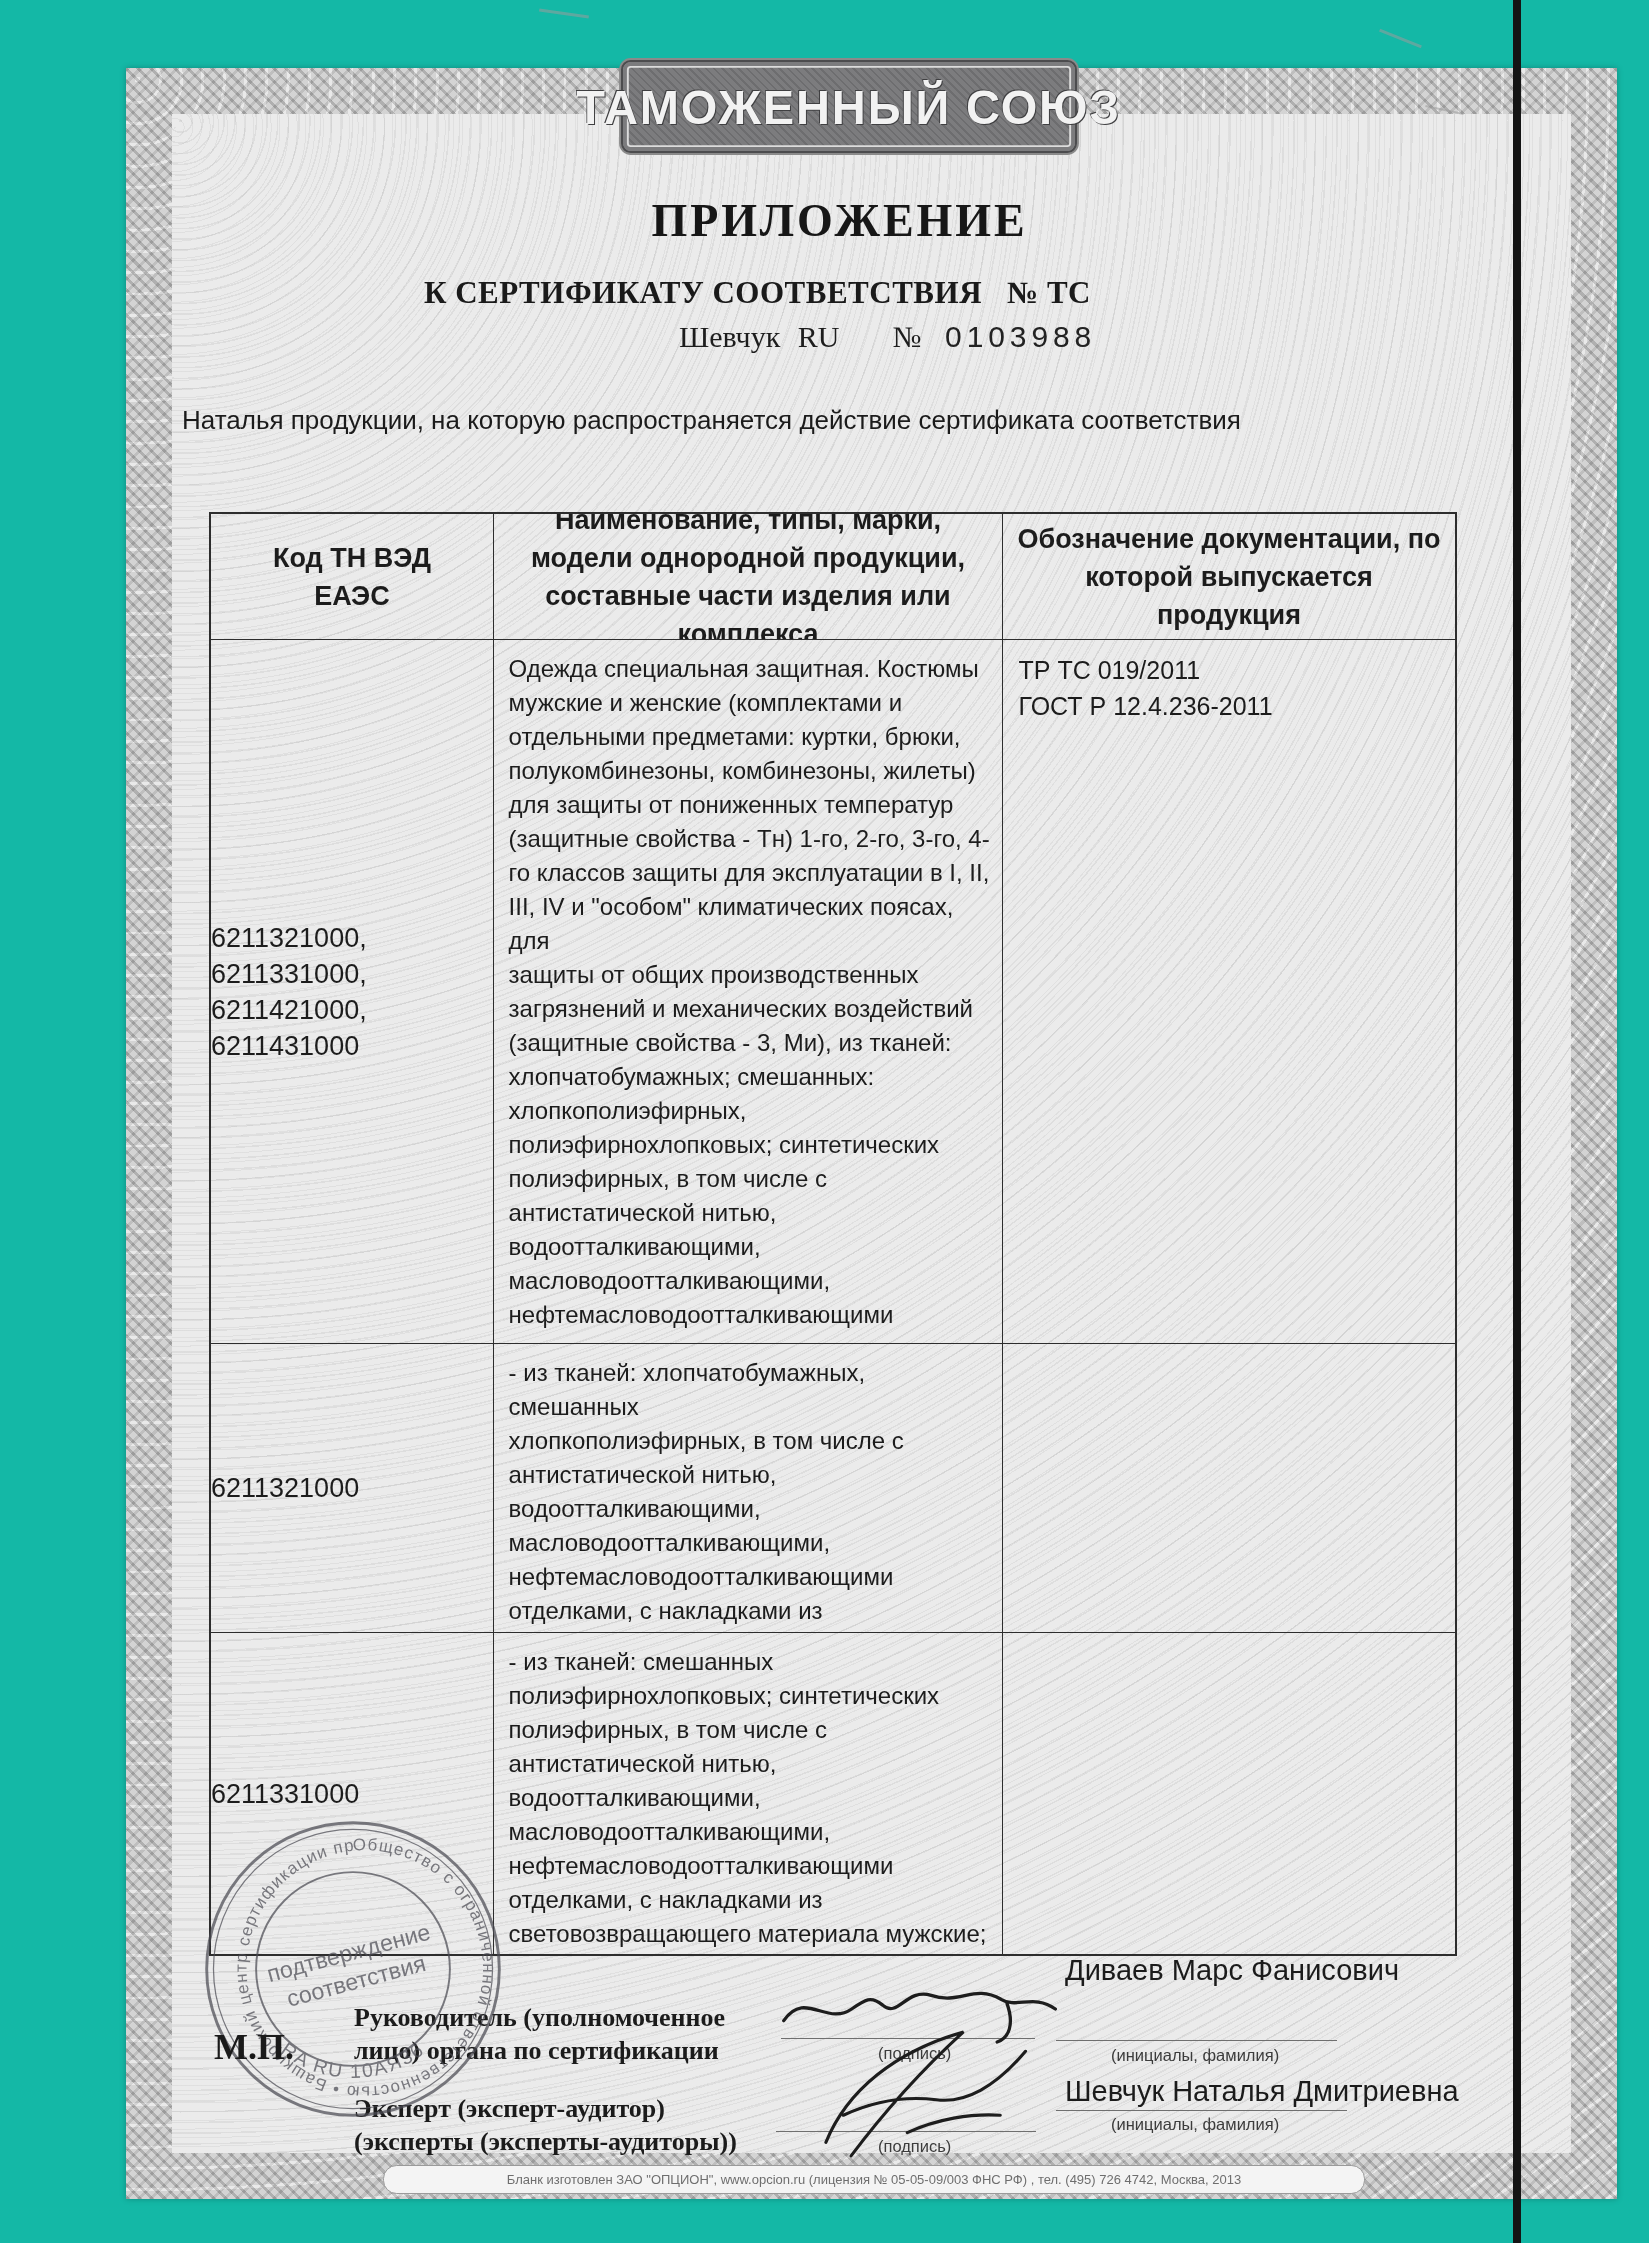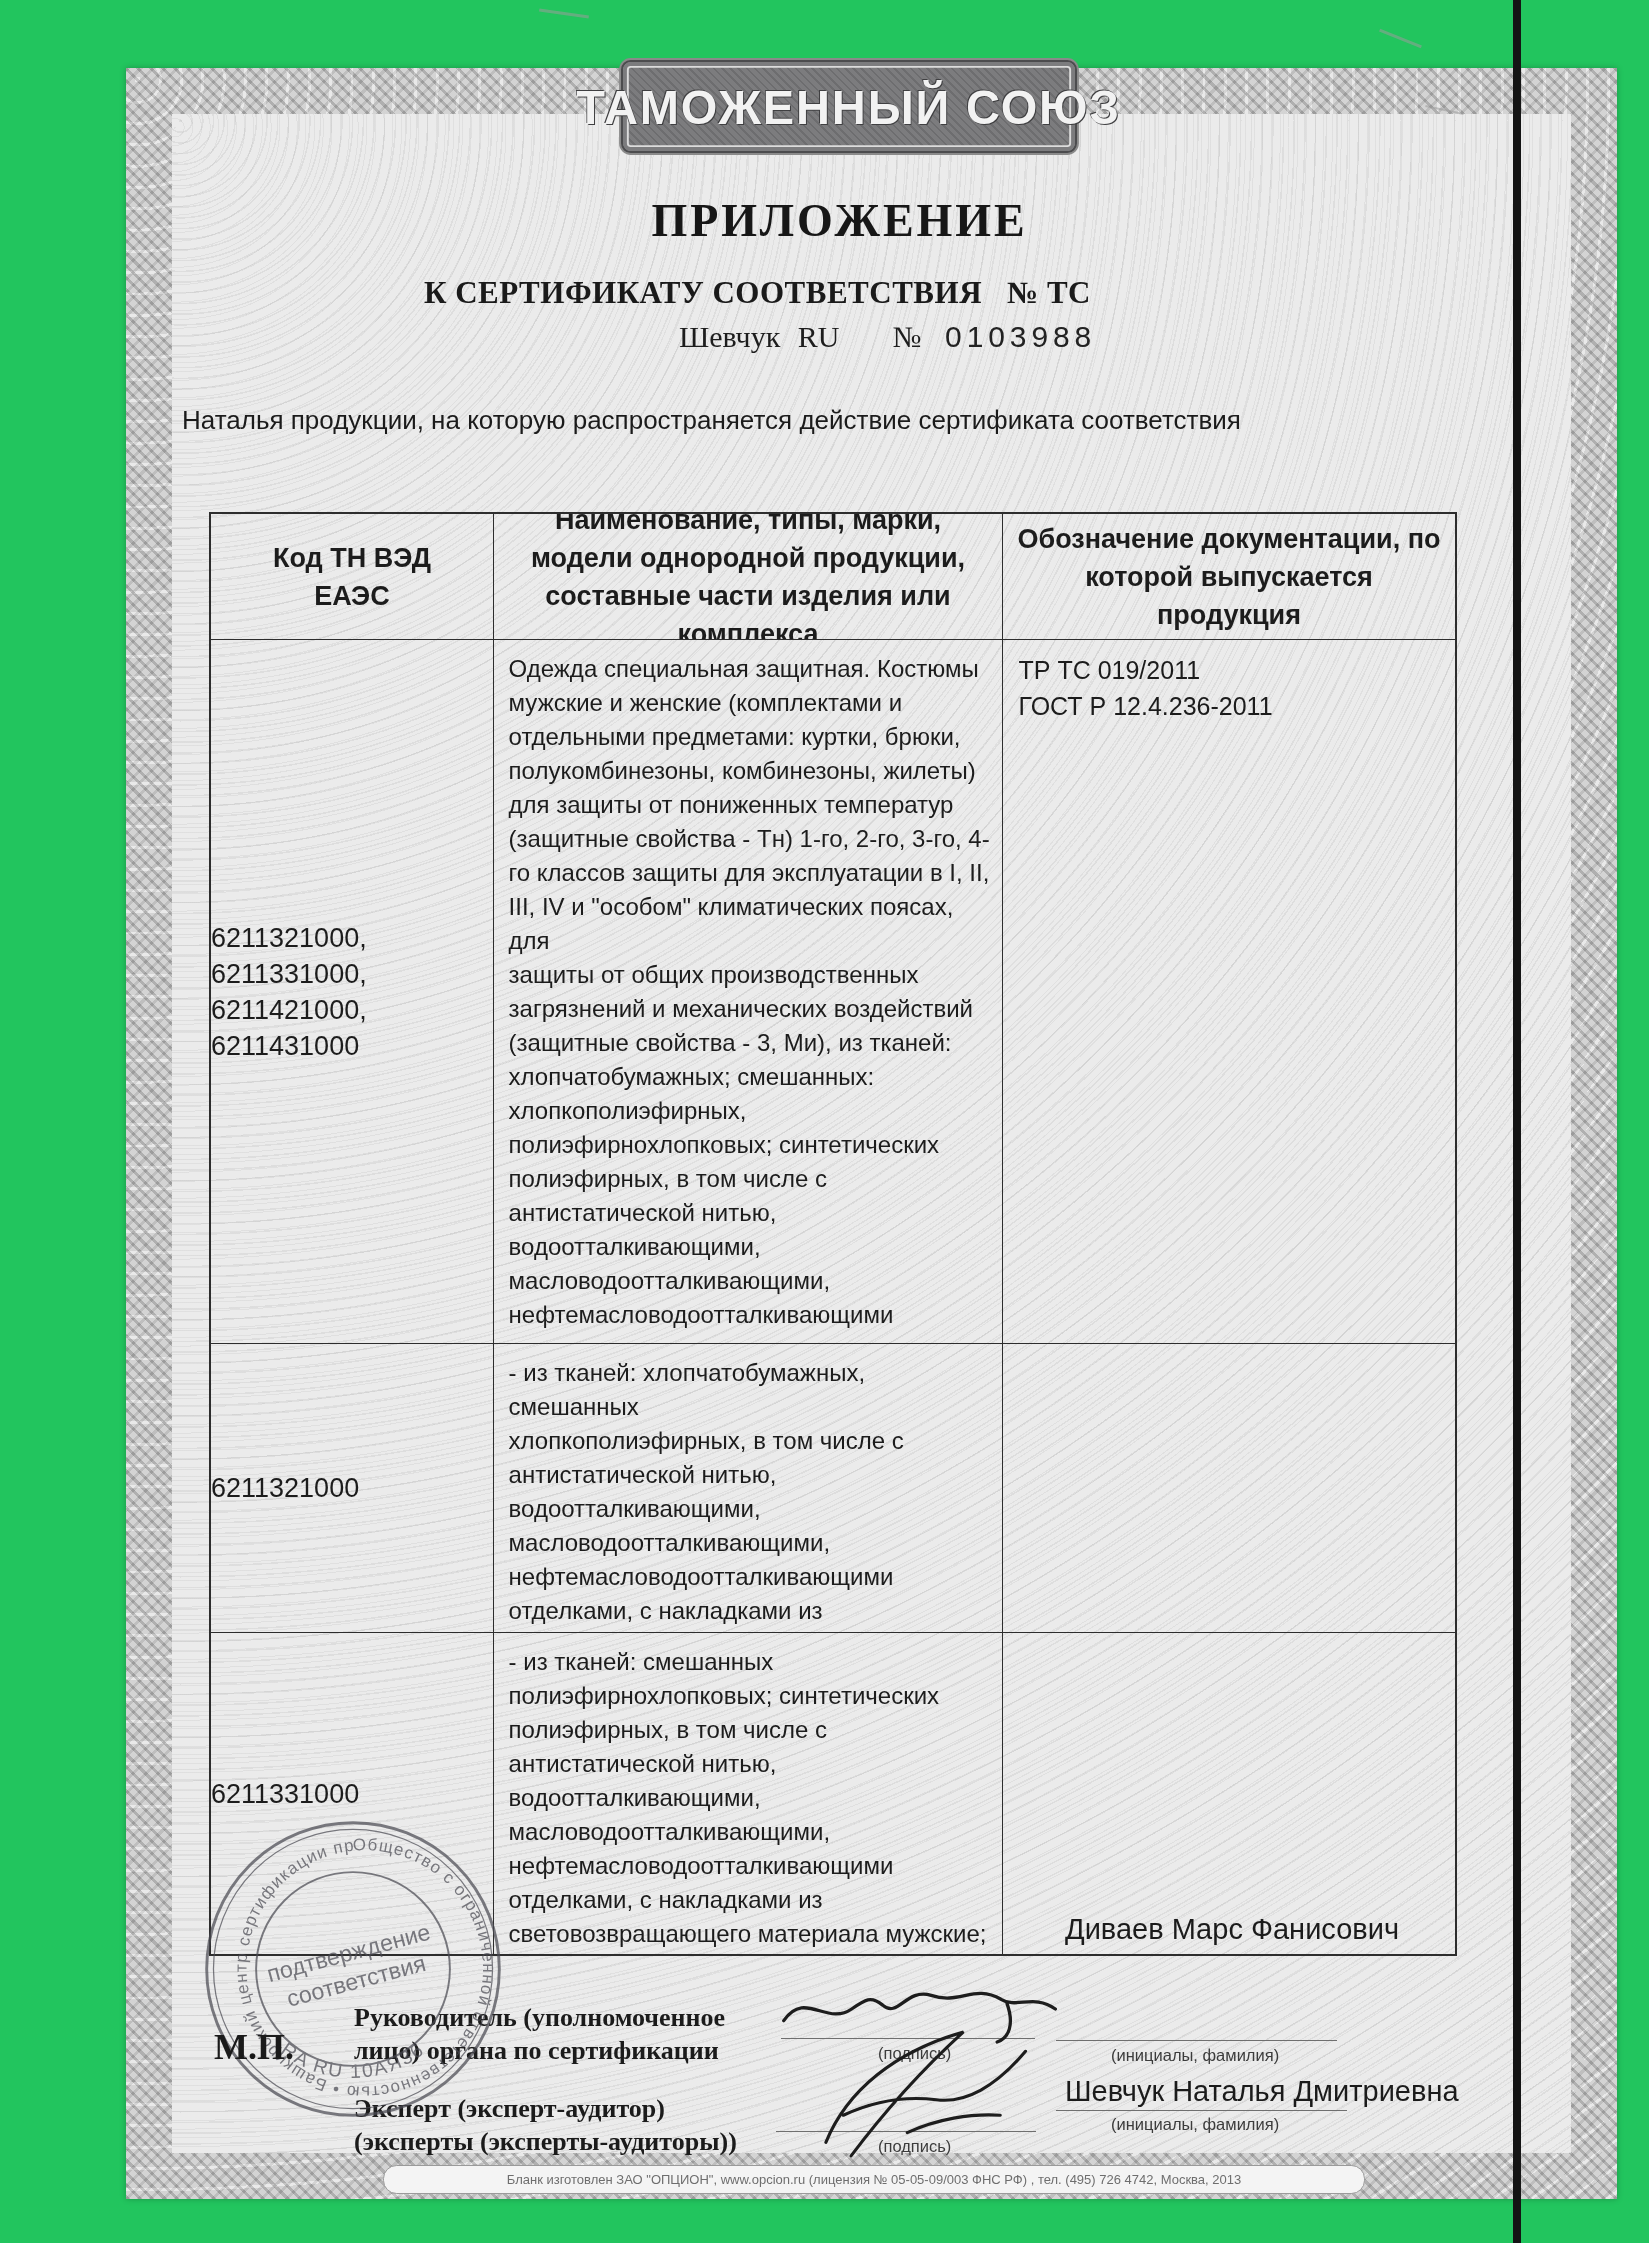--- a/index.html
+++ b/index.html
@@ -1,16 +1,16 @@
 <!DOCTYPE html>
 <html lang="ru"><head>
 <meta charset="utf-8">
 <style>
   html,body{margin:0;padding:0;background:#ffffff;}
-  #screen{position:relative;width:1650px;height:2244px;background:#22c55e;overflow:hidden;
+  #screen{position:relative;width:1650px;height:2244px;background:#14b8a6;overflow:hidden;
           font-family:"Liberation Sans",sans-serif;color:#1c1c1c;}
 
   
   .paper{position:absolute;left:126px;top:68px;width:1491px;height:2131px;
          background:#b7b7b7;
          background-image:
            repeating-linear-gradient(45deg, rgba(120,120,120,.28) 0 2.9px, rgba(255,255,255,.25) 2.9px 8.7px),
            repeating-linear-gradient(-45deg, rgba(120,120,120,.22) 0 2.9px, rgba(255,255,255,.2) 2.9px 8.7px),
            repeating-radial-gradient(circle at 11.6px 11.6px, rgba(255,255,255,.5) 0 2.9px, transparent 2.9px 21.3px);
          box-shadow:0 0 5.8px rgba(0,0,0,.25);}
@@ -208,21 +208,21 @@
 
   <div class="sig-label" style="left:354px;top:2094px;"><span>Эксперт (эксперт-аудитор)</span></div>
   <div class="sig-label" style="left:354px;top:2127px;"><span>(эксперты (эксперты-аудиторы))</span></div>
 
   <svg class="sig-svg" style="left:776px;top:1970px;" width="291" height="78" viewBox="0 0 300 80">
     <path d="M8,52 C30,20 52,58 78,40 C92,30 98,26 110,36 C126,50 134,18 160,26 C190,36 204,14 232,30 C248,40 266,24 288,40 M238,34 C246,56 240,70 228,74" fill="none" stroke="#1d1d1d" stroke-width="3.4" stroke-linecap="round"></path>
   </svg>
   <div class="sig-underline" style="left:781px;top:2038px;width:254px;"></div>
   <div class="sig-caption" style="left:878px;top:2044px;">(подпись)</div>
 
-  <div class="sig-name" style="left:1065px;top:1913px;">Диваев Марс Фанисович</div>
+  <div class="sig-name" style="left:1065px;top:1954px;">Диваев Марс Фанисович</div>
   <div class="sig-underline" style="left:1056px;top:2040px;width:281px;"></div>
   <div class="sig-caption" style="left:1111px;top:2046px;">(инициалы, фамилия)</div>
 
   <svg class="sig-svg" style="left:791px;top:2018px;" width="281" height="146" viewBox="0 0 290 150">
     <path d="M36,128 C58,74 108,34 178,14 C132,56 92,102 62,142 M54,100 C84,86 118,80 150,84 C180,88 212,70 242,34 M120,118 C150,104 186,98 216,100" fill="none" stroke="#1d1d1d" stroke-width="3.2" stroke-linecap="round"></path>
   </svg>
   <div class="sig-underline" style="left:776px;top:2131px;width:260px;"></div>
   <div class="sig-caption" style="left:878px;top:2137px;">(подпись)</div>
 
   <div class="sig-name" style="left:1065px;top:2075px;">Шевчук Наталья Дмитриевна</div>

